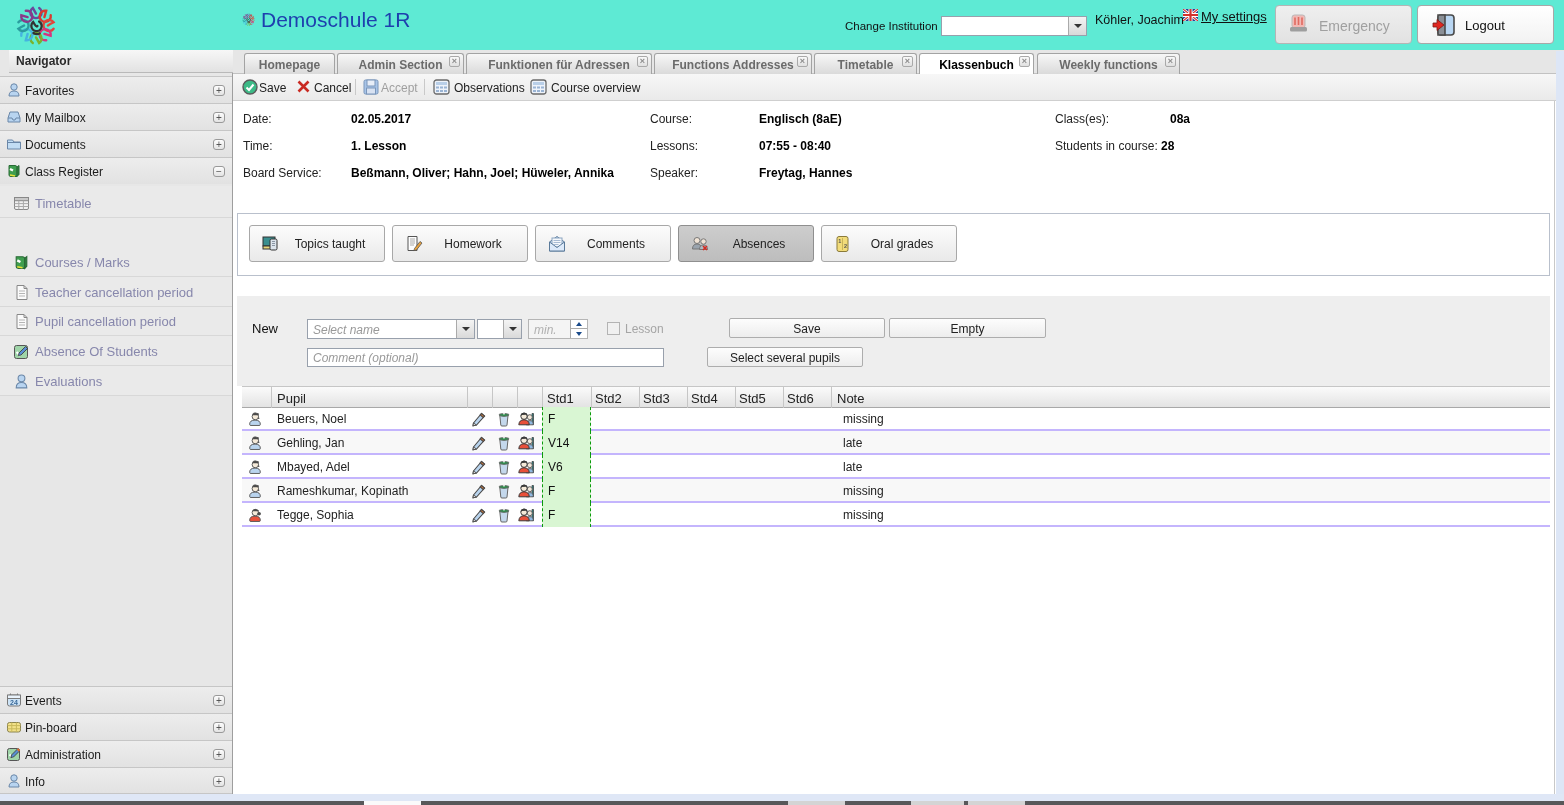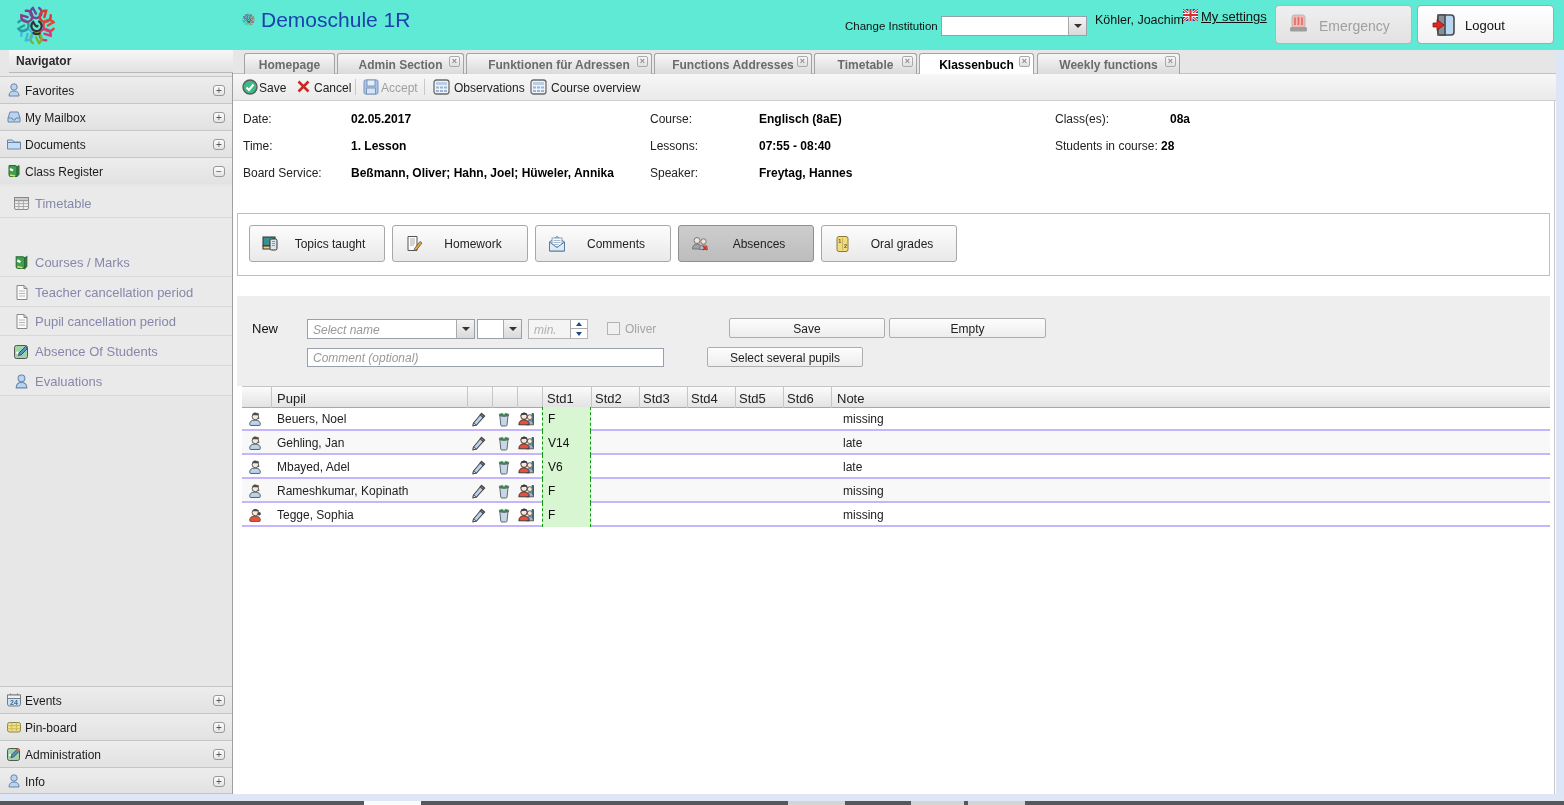--- a/index.html
+++ b/index.html
@@ -367,21 +367,21 @@
         <span class="combtn"></span>
       </span>
     <span class="field" style="left:291px;top:23px;width:60px;height:20px;background:#f4f4f4;border-color:#b5b5b5">
       <span class="fitxt" style="color:#b0b0b0">min.</span>
       <span style="position:absolute;right:0;top:0;width:17px;height:9px;background:#fff;border-left:1px solid #aaa;border-bottom:1px solid #aaa"></span>
       <span style="position:absolute;right:0;bottom:0;width:17px;height:9px;background:#fff;border-left:1px solid #aaa"></span>
       <span style="position:absolute;right:5px;top:2px;border-left:3.5px solid transparent;border-right:3.5px solid transparent;border-bottom:4.5px solid #1a4a8a"></span>
       <span style="position:absolute;right:5px;bottom:2px;border-left:3.5px solid transparent;border-right:3.5px solid transparent;border-top:4.5px solid #1a4a8a"></span>
     </span>
     <span class="abs" style="left:370px;top:26px;width:13px;height:13px;background:#f0f0f0;border:1px solid #b3b3b3"></span>
-    <span class="abs" style="left:388px;top:26px;font-size:12px;color:#a5a5a5">Oliver</span>
+    <span class="abs" style="left:388px;top:26px;font-size:12px;color:#a5a5a5">Lesson</span>
     <span class="formbtn" style="left:492px;top:22px;width:156px"><span>Save</span></span>
     <span class="formbtn" style="left:652px;top:22px;width:157px"><span>Empty</span></span>
     <span class="field" style="left:70px;top:52px;width:357px;height:19px">
         <span class="fitxt" style="top:2px">Comment (optional)</span>
       </span>
     <span class="formbtn" style="left:470px;top:51px;width:156px"><span>Select several pupils</span></span>
   </div>
   <svg width="0" height="0" style="position:absolute">
     <defs>
       <g id="pblue">

